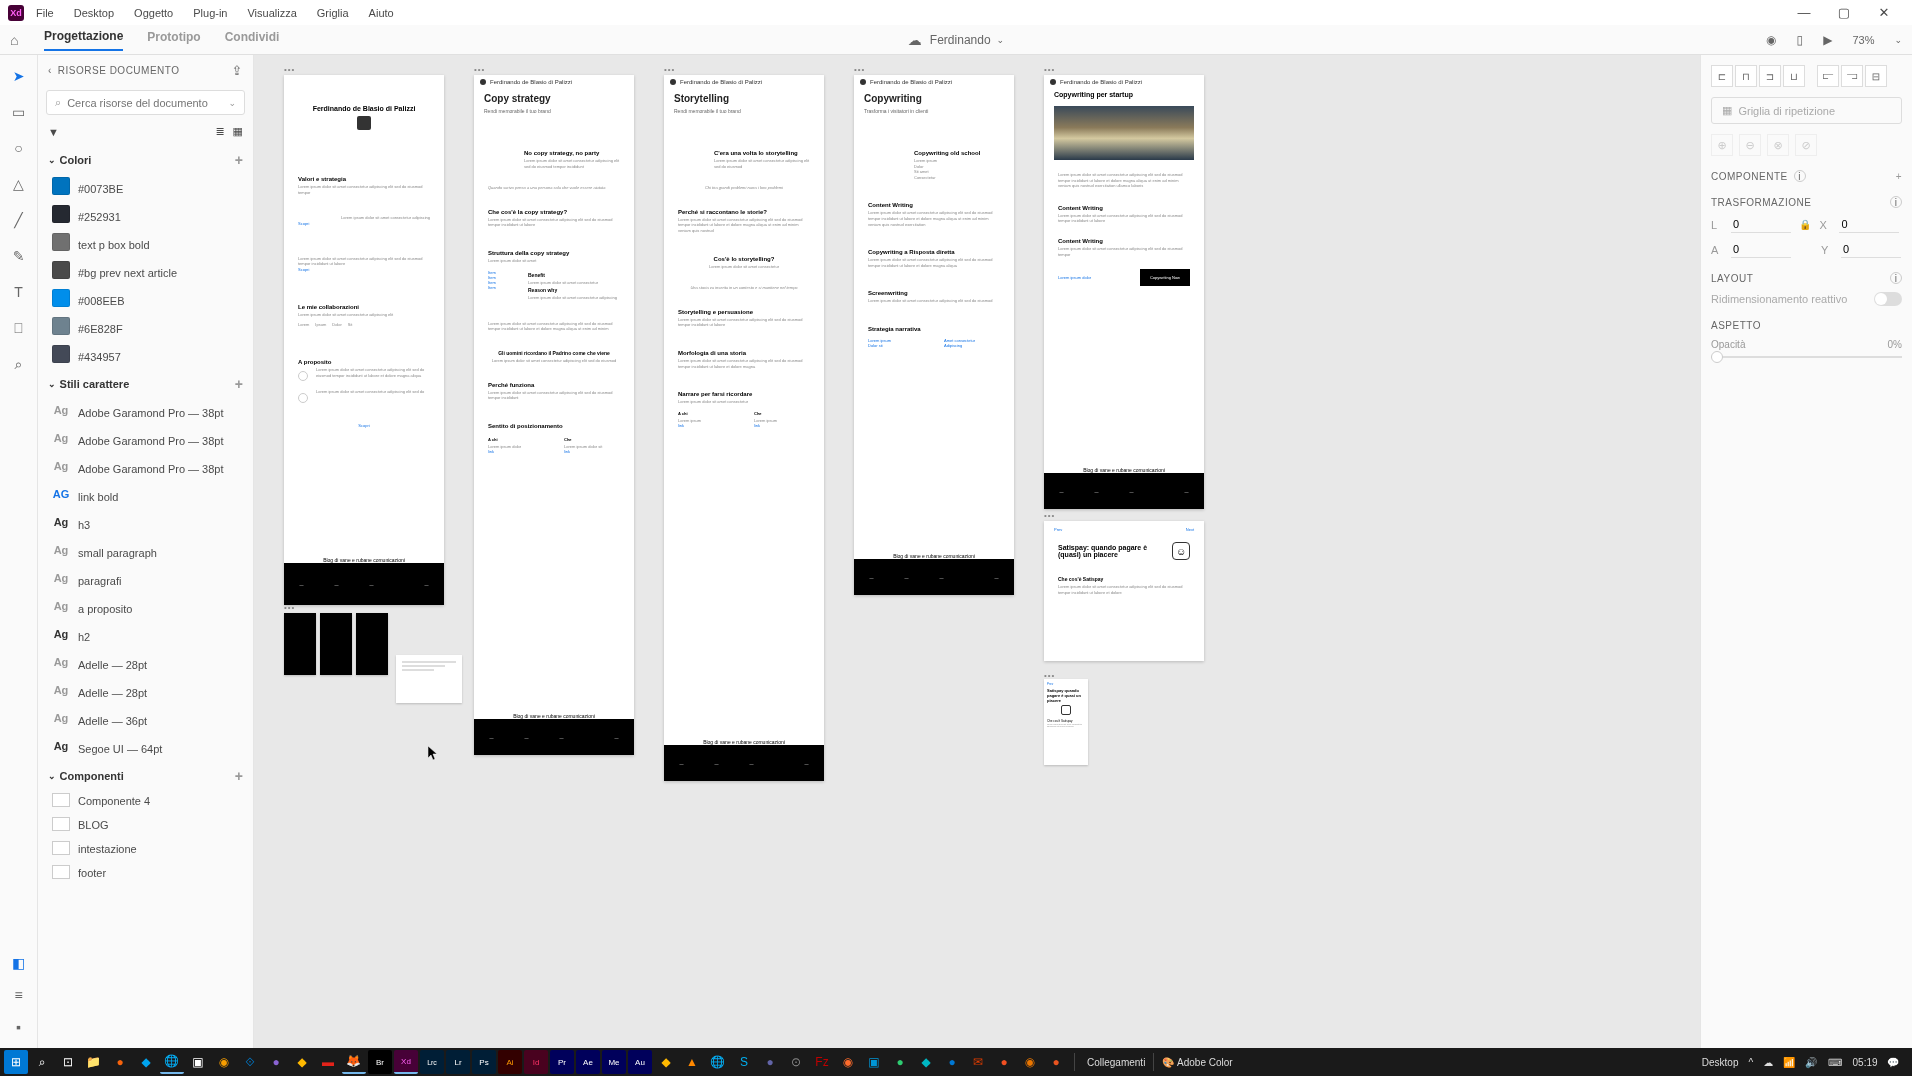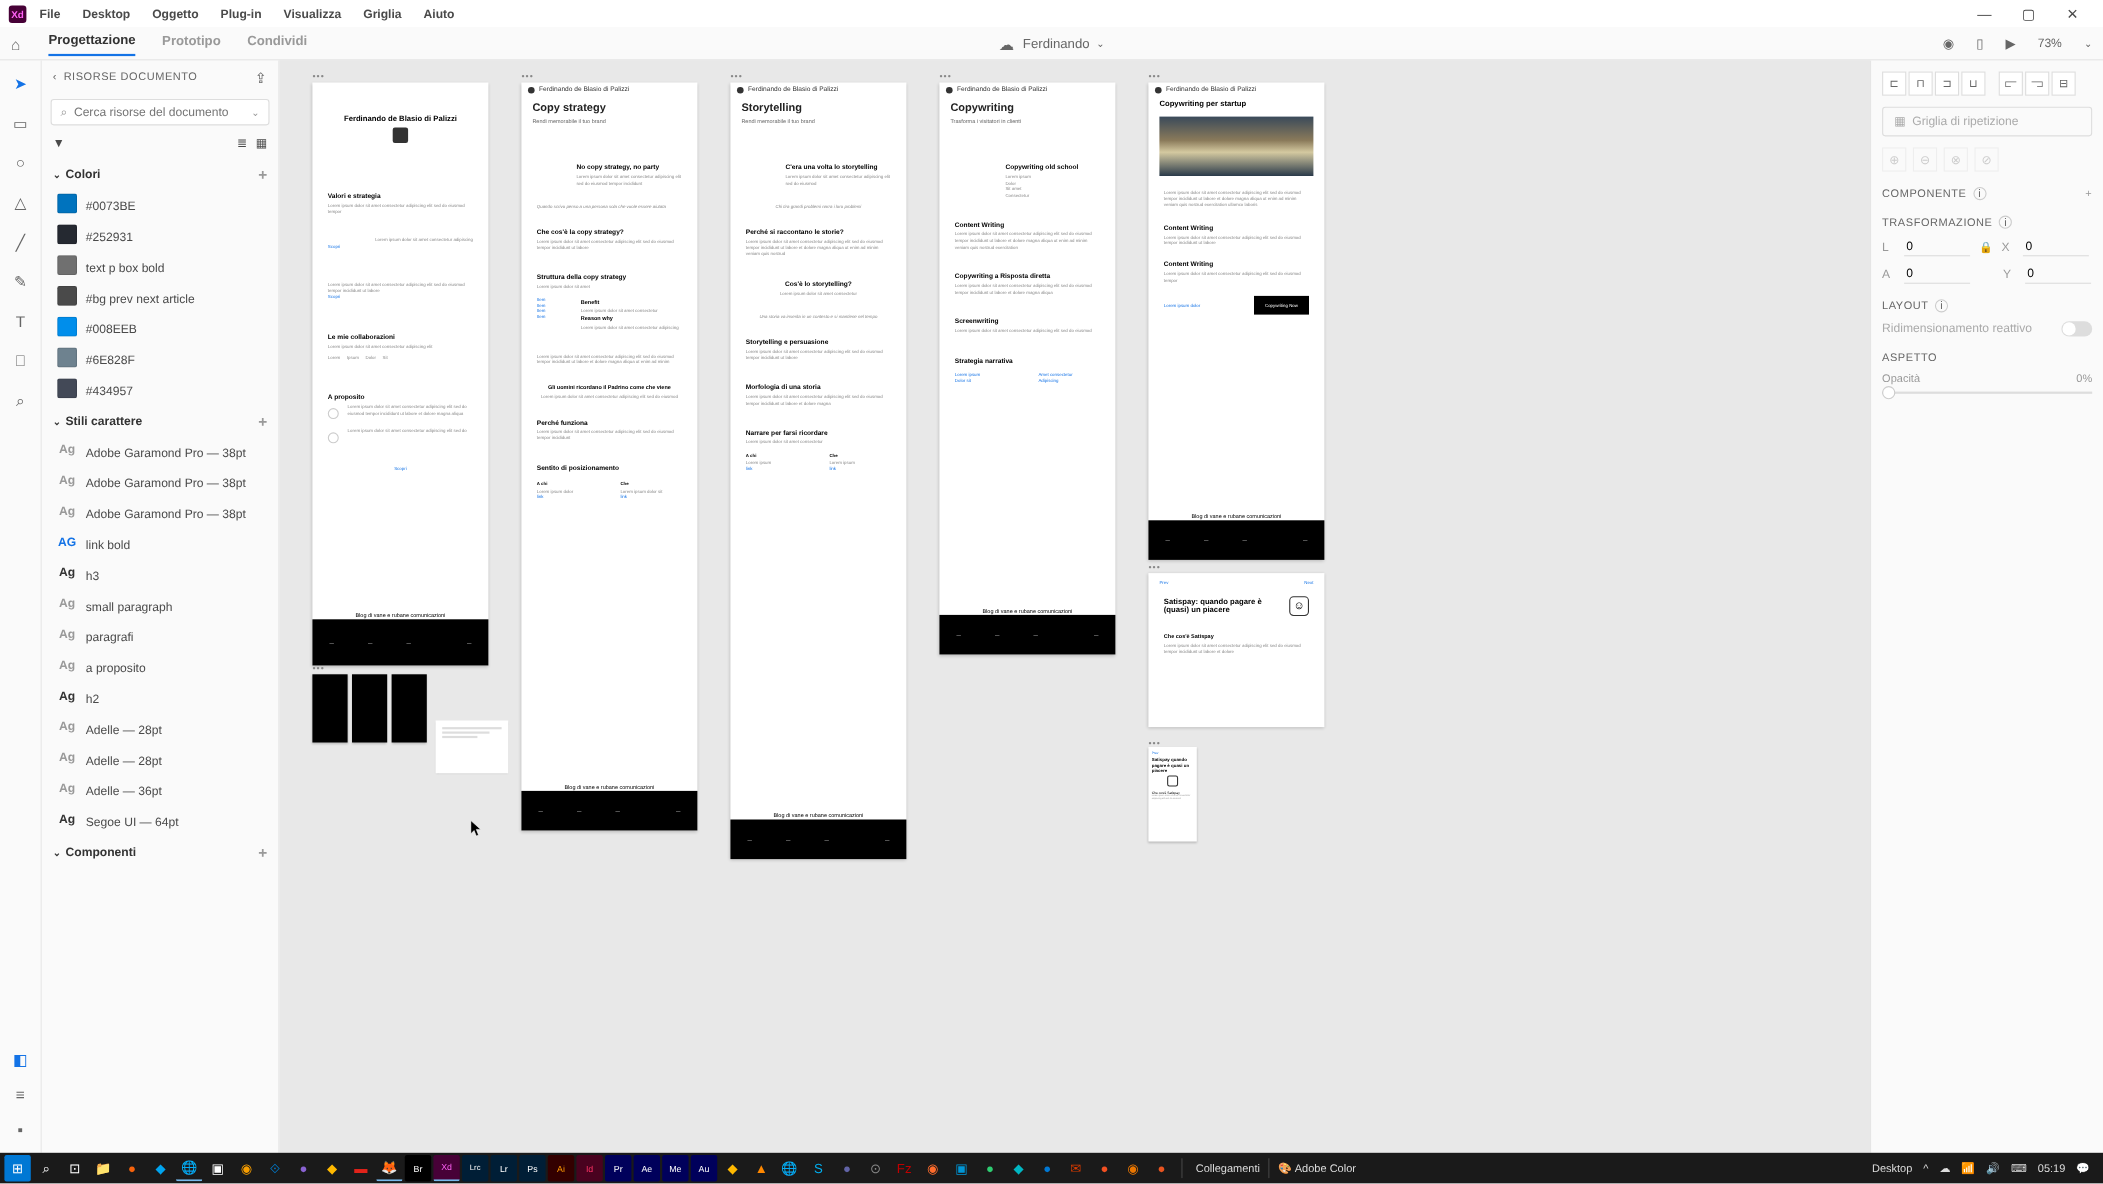--- a/index.html
+++ b/index.html
@@ -1,21 +1,21 @@
 <!DOCTYPE html>
 <html><head>
 <meta charset="utf-8">
 <style>
 * { margin: 0; padding: 0; box-sizing: border-box; font-family: "Segoe UI", sans-serif; }
 body { background: #f5f5f5; width: 1912px; height: 1076px; overflow: hidden; position: relative; }
 
 
 .titlebar { height: 25px; background: #fff; display: flex; align-items: center; padding: 0 8px; font-size: 11px; color: #4a4a4a; }
 .titlebar .logo { width: 16px; height: 16px; background: #470137; border-radius: 3px; display: flex; align-items: center; justify-content: center; color: #ff61f6; font-size: 9px; font-weight: bold; margin-right: 12px; }
-.titlebar .menu-item { margin-right: 20px; cursor: pointer; font-weight: bold; }
+.titlebar .menu-item { margin-right: 20px; cursor: pointer; }
 .titlebar .spacer { flex: 1; }
 .titlebar .win-btn { width: 40px; text-align: center; font-size: 13px; cursor: pointer; }
 
 
 .modebar { height: 30px; background: #fafafa; border-bottom: 1px solid #e0e0e0; display: flex; align-items: center; padding: 0 10px; font-size: 12px; color: #999; }
 .modebar .home-icon { width: 20px; margin-right: 14px; color: #666; font-size: 14px; }
 .modebar .mode { margin-right: 24px; cursor: pointer; padding-bottom: 6px; font-weight: bold; }
 .modebar .mode.active { color: #333; border-bottom: 2px solid #1473e6; }
 .modebar .center { position: absolute; left: 50%; transform: translateX(-50%); display: flex; align-items: center; color: #666; }
 .modebar .center .cloud { margin-right: 8px; font-size: 14px; }
@@ -67,21 +67,21 @@
 .small-black { background: #000; }
 
 
 .rightp { width: 212px; background: #fafafa; border-left: 1px solid #e5e5e5; padding: 10px; font-size: 11px; color: #666; }
 .align-row { display: flex; gap: 2px; margin-bottom: 10px; }
 .align-btn { width: 22px; height: 22px; border: 1px solid #ddd; background: #fff; display: flex; align-items: center; justify-content: center; font-size: 10px; cursor: pointer; }
 .align-sep { width: 8px; }
 .repeat-grid { border: 1px solid #ddd; padding: 6px 10px; margin-bottom: 10px; display: flex; align-items: center; gap: 6px; color: #aaa; border-radius: 3px; }
 .bool-row { display: flex; gap: 6px; margin-bottom: 14px; }
 .bool-btn { width: 22px; height: 22px; border: 1px solid #eee; display: flex; align-items: center; justify-content: center; color: #ccc; }
-.rp-section { font-size: 10px; letter-spacing: 0.5px; margin: 14px 0 8px; display: flex; align-items: center; gap: 6px; }
+.rp-section { font-size: 10px; letter-spacing: 0.5px; margin: 14px 0 8px; display: flex; align-items: center; gap: 6px; justify-content: space-between; }
 .rp-section .info { font-size: 10px; border: 1px solid #ccc; border-radius: 50%; width: 12px; height: 12px; display: flex; align-items: center; justify-content: center; }
 .rp-section .add-r { margin-left: auto; color: #999; }
 .xform-row { display: flex; align-items: center; gap: 8px; margin-bottom: 8px; }
 .xform-row label { width: 12px; color: #999; }
 .xform-row input { width: 60px; border: none; border-bottom: 1px solid #ddd; background: transparent; font-size: 11px; padding: 2px; }
 .toggle { width: 28px; height: 14px; background: #ddd; border-radius: 7px; position: relative; }
 .toggle::after { content: ''; width: 12px; height: 12px; background: #fff; border-radius: 50%; position: absolute; top: 1px; left: 1px; }
 .opacity-row { display: flex; justify-content: space-between; margin-top: 6px; font-size: 10px; color: #999; }
 .slider { width: 100%; height: 2px; background: #ddd; margin-top: 6px; position: relative; }
 .slider::after { content: ''; width: 10px; height: 10px; background: #fff; border: 1px solid #ccc; border-radius: 50%; position: absolute; top: -5px; left: 0; }
@@ -263,20 +263,38 @@
           <div class="ag dark">Ag</div>
           <span>Segoe UI — 64pt</span>
         </div>
       </div>
 
     <div class="section-head">
       <span class="chev">⌄</span>
       <span>Componenti</span>
       <span class="add">+</span>
     </div>
+    <div id="comps-list">
+        <div class="comp-row">
+          <div class="comp-icon"></div>
+          <span>Componente 4</span>
+        </div>
+        <div class="comp-row">
+          <div class="comp-icon"></div>
+          <span>BLOG</span>
+        </div>
+        <div class="comp-row">
+          <div class="comp-icon"></div>
+          <span>intestazione</span>
+        </div>
+        <div class="comp-row">
+          <div class="comp-icon"></div>
+          <span>footer</span>
+        </div>
+      </div>
   </div>
 
   <div class="canvas">
 
     <div class="artboard" style="left:30px;top:20px;width:160px;height:530px;">
       <div class="ab-dots">•••</div>
       <div style="padding:30px 14px 0;text-align:center;">
         <div style="font-size:7px;font-weight:bold;">Ferdinando de Blasio di Palizzi</div>
         <div style="width:14px;height:14px;background:#333;margin:4px auto;border-radius:2px;"></div>
       </div>

